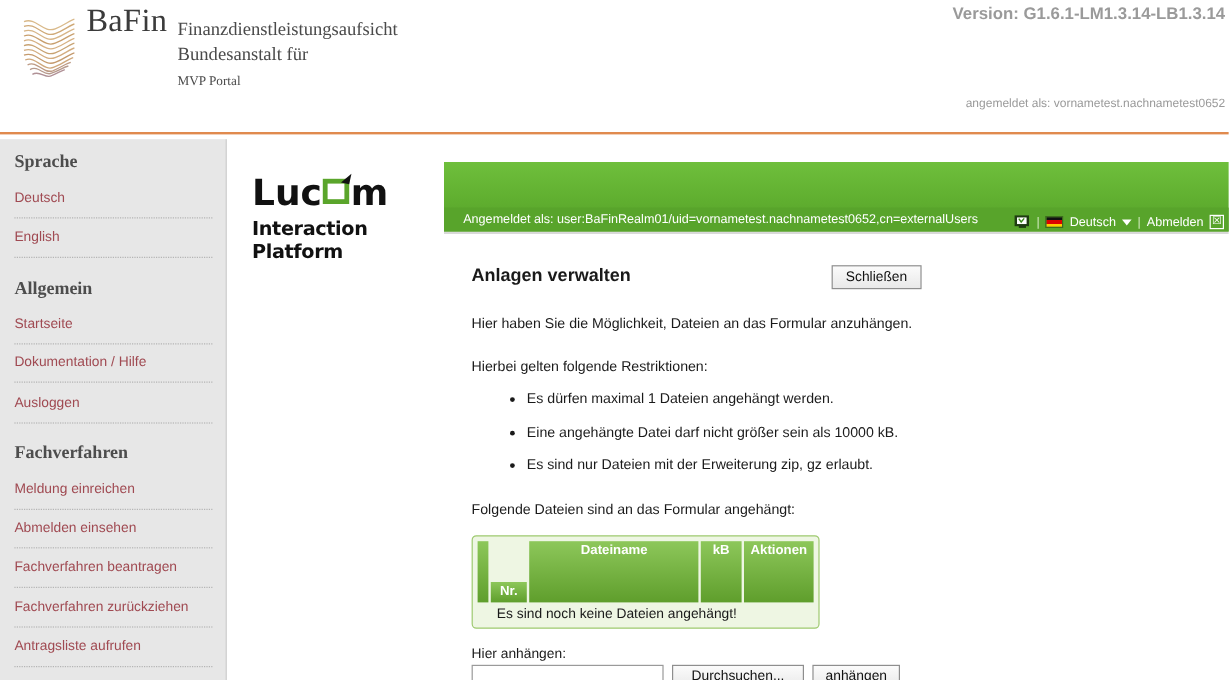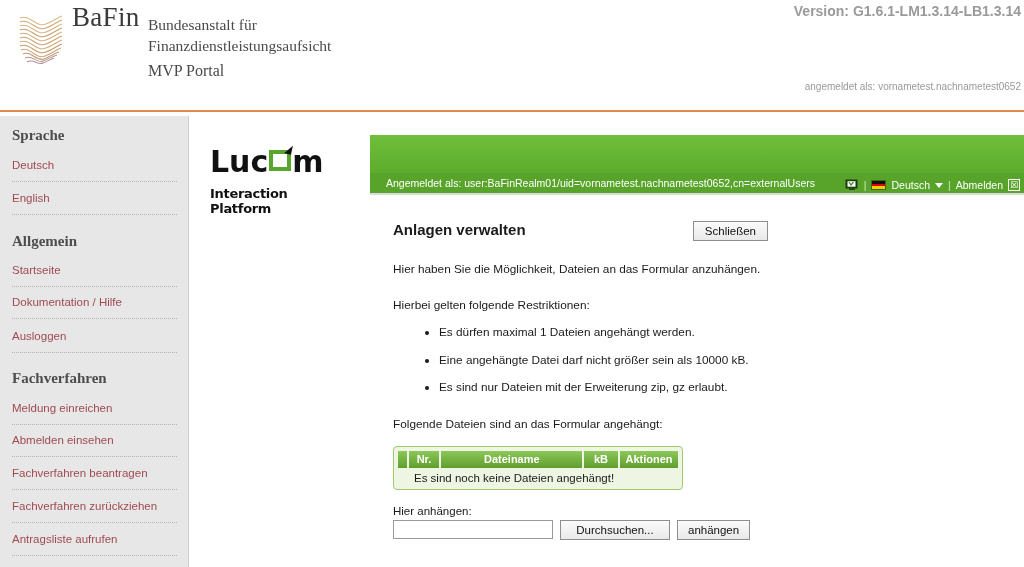--- a/index.html
+++ b/index.html
@@ -24,21 +24,21 @@
     font-size: 27px; color: #3b3b3b; letter-spacing: .3px;
   }
   #bafin-subtitle {
     position: absolute; left: 148px; top: 14px;
     font-family: "Liberation Serif", serif;
     font-size: 15.5px; color: #4a4a4a; line-height: 21px; width: 340px;
   }
   #bafin-portal {
     position: absolute; left: 148px; top: 62px;
     font-family: "Liberation Serif", serif;
-    font-size: 16px; color: #4a4a4a;
+    font-size: 11px; color: #4a4a4a;
   }
   #version-text {
     position: absolute; right: 3px; top: 3px;
     font-size: 14px; color: #9a9a9a;
     font-family: "Liberation Sans", sans-serif;
     font-weight: bold;
   }
   #loggedin-text {
     position: absolute; right: 3px; top: 81px;
     font-size: 10px; color: #9a9a9a;
@@ -107,22 +107,22 @@
   
   #lucom-logo { position:absolute; left: 20px; top: 31px; width: 130px; height: 46px; }
   #lucom-word {
     font-family: "DejaVu Sans", sans-serif;
     font-weight: bold; font-size: 30px; color: #111;
     letter-spacing: 0px; line-height: 30px;
     position: relative; height: 31px;
   }
   #lucom-sub {
     font-family: "DejaVu Sans", sans-serif;
-    font-weight: bold; font-size: 13px; color: #111;
-    letter-spacing: -0.3px; margin-top: 8px;
+    font-weight: bold; font-size: 16px; color: #111;
+    letter-spacing: -0.3px; margin-top: 3px;
   }
   .lucom-o-arrow {
     display:inline-block; position:relative;
     width: 22px; height: 21px;
     border: 4px solid #5aa52b;
     vertical-align: 1px;
     margin: 0 1px;
   }
   .lucom-o-arrow:after {
     content:""; position:absolute; right:-5px; top:-9px;
@@ -205,21 +205,21 @@
   }
   #attach-head { display:flex; gap:2px; }
   .th {
     background: linear-gradient(to bottom,#8dc75a,#5f9e2c);
     color:#fff; font-size:11px; font-weight:bold;
     padding: 2px 4px; line-height: 13px;
     font-family: "Liberation Sans", sans-serif;
     white-space: nowrap;
   }
   .th-spacer { width: 9px; padding:2px 0; }
-  .th-nr { width: 30px; text-align:center; }
+  .th-nr { width: 30px; text-align:center;margin-top:34px; }
   .th-name { flex: 1; padding-left: 43px; }
   .th-kb { width: 34px; text-align:center; }
   .th-act { width: 58px; text-align:center; }
   #attach-empty {
     font-size: 11.5px; color:#1a1a1a; padding: 4px 2px 1px 4px; margin-left: 12px;
   }
 
   #upload-label { margin-top: 15px; font-size:11.5px; color:#1a1a1a; }
   #upload-row { margin-top: 3px; display:flex; align-items:center; gap: 7px; }
   #file-input-text {
@@ -254,22 +254,22 @@
           <path d="M9 42 C17 38, 22 50, 30 47 C37 44, 41 41, 45 40" stroke="#bd9a84"></path>
           <path d="M11 46 C18 42, 23 52, 29 49 C35 47, 39 44, 43 43" stroke="#b79a8c"></path>
           <path d="M13 50 C19 46, 24 54, 29 51 C34 49, 37 47, 40 46" stroke="#b09196"></path>
         </g>
       </svg>
     </div>
 
     <div id="bafin-wordmark">BaFin</div>
 
     <div id="bafin-subtitle">
+      <div>Finanzdienstleistungsaufsicht</div>
       <div>Bundesanstalt für</div>
-      <div>Finanzdienstleistungsaufsicht</div>
     </div>
 
     <div id="bafin-portal">MVP Portal</div>
 
     <div id="version-text">Version: G1.6.1-LM1.3.14-LB1.3.14</div>
     <div id="loggedin-text">angemeldet als: vornametest.nachnametest0652</div>
   </div>
   <div id="header-rule"></div>
 
   <div id="sidebar">

